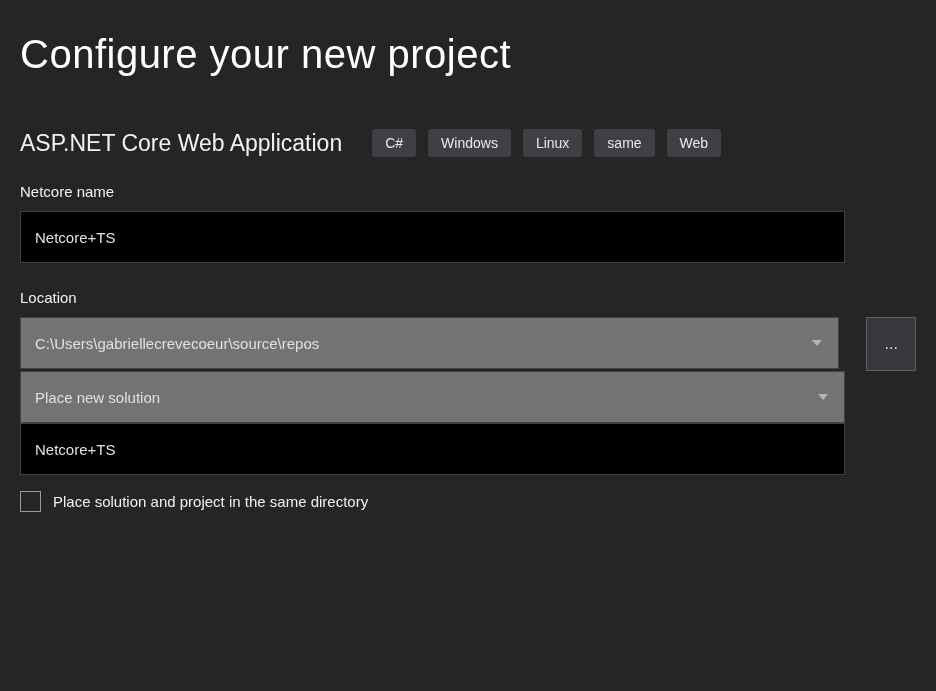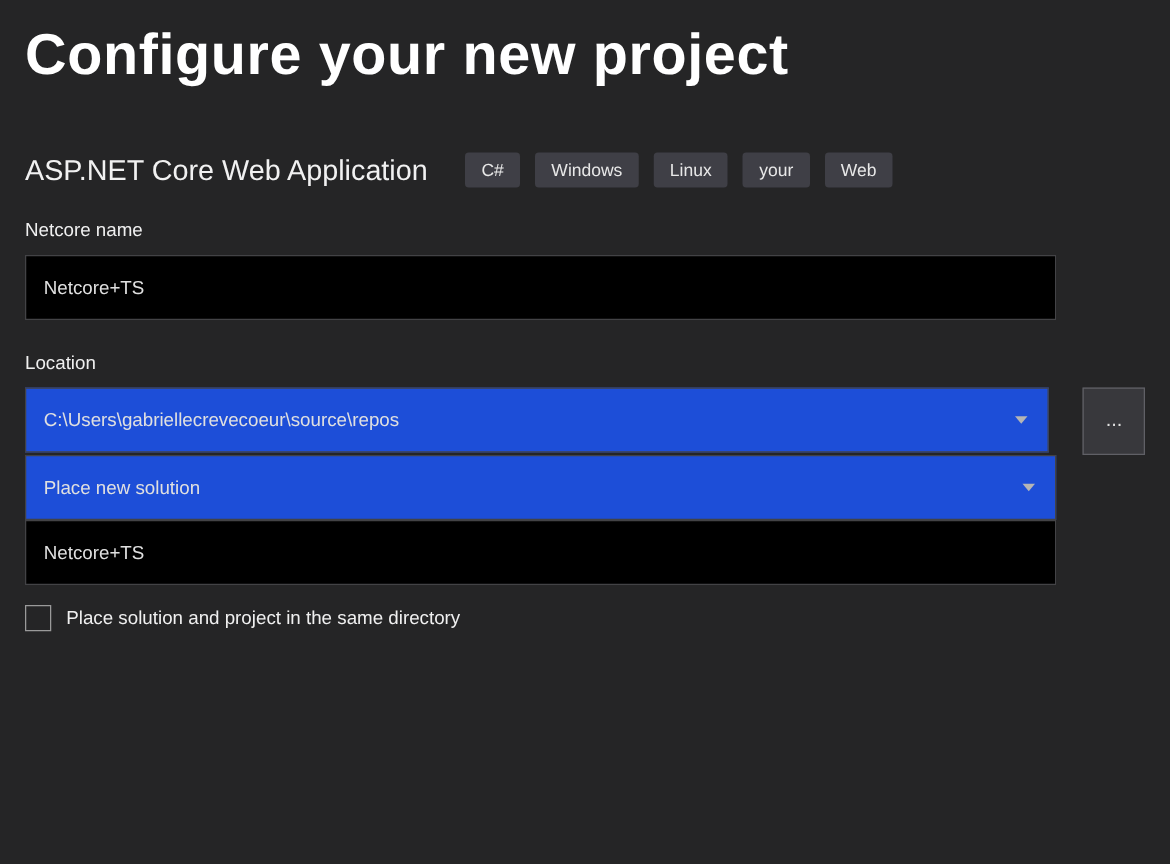--- a/index.html
+++ b/index.html
@@ -12,24 +12,24 @@
     font-family: "Liberation Sans", sans-serif;
     color: #ffffff;
     overflow: hidden;
   }
   .page {
     padding: 8px 20px 0 20px;
     width: 936px;
     height: 691px;
   }
   .page-title {
-    font-size: 46px;
-    font-weight: 700;
+    font-size: 40px;
+    font-weight: 400;
     color: #ffffff;
-    margin: 8px 0 0 0;
+    margin: 24px 0 0 0;
     letter-spacing: 0.5px;
   }
   .template-row {
     display: flex;
     align-items: center;
     margin-top: 52px;
     gap: 12px;
   }
   .template-name {
     font-size: 23px;
@@ -61,21 +61,21 @@
     border: 1px solid #434346;
     color: #e0e0e0;
     font-size: 15px;
     font-family: "Liberation Sans", sans-serif;
     padding: 0 14px;
     outline: none;
   }
   .combo {
     width: 825px;
     height: 52px;
-    background: #1d4ed8;
+    background: #737373;
     border: 1px solid #434346;
     display: flex;
     align-items: center;
     justify-content: space-between;
     padding: 0 14px;
     cursor: default;
   }
   .combo-text {
     font-size: 15px;
     color: #e0e0e0;
@@ -143,21 +143,21 @@
 
 <div class="page">
 
   <h1 class="page-title">Configure your new project</h1>
 
   <div class="template-row">
     <span class="template-name">ASP.NET Core Web Application</span>
     <span class="tag">C#</span>
     <span class="tag">Windows</span>
     <span class="tag">Linux</span>
-    <span class="tag">your</span>
+    <span class="tag">same</span>
     <span class="tag">Web</span>
   </div>
 
   <div class="field-label">Netcore name</div>
   <input class="text-input" type="text" value="Netcore+TS" style="">
 
   <div class="field-label">Location</div>
   <div class="location-row">
     <div class="combo">
       <span class="combo-text">C:\Users\gabriellecrevecoeur\source\repos</span>

